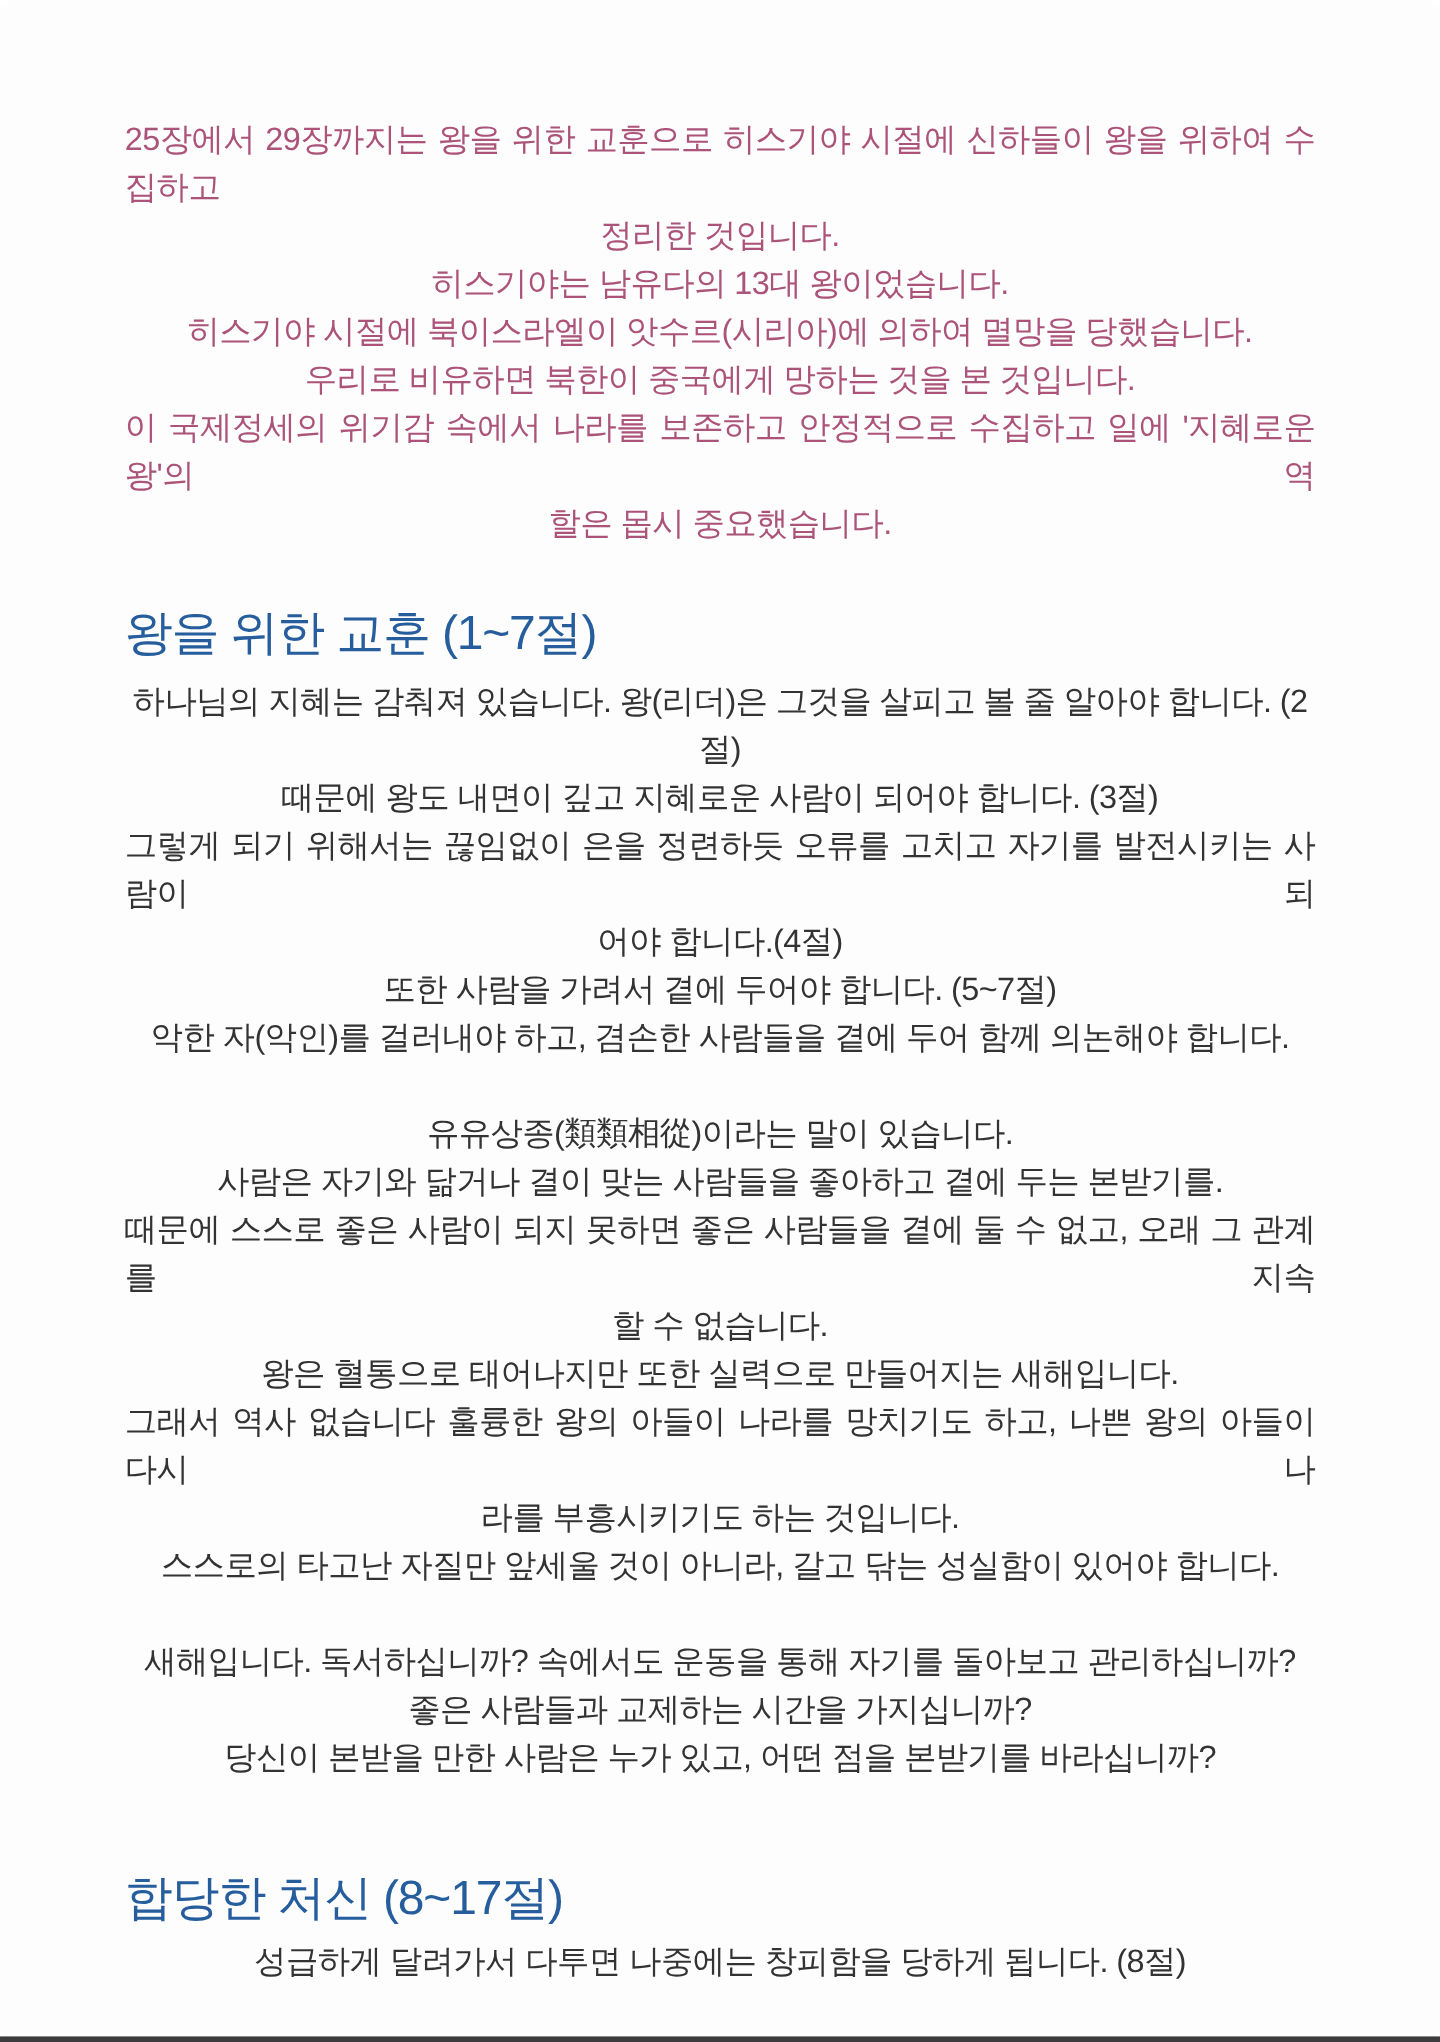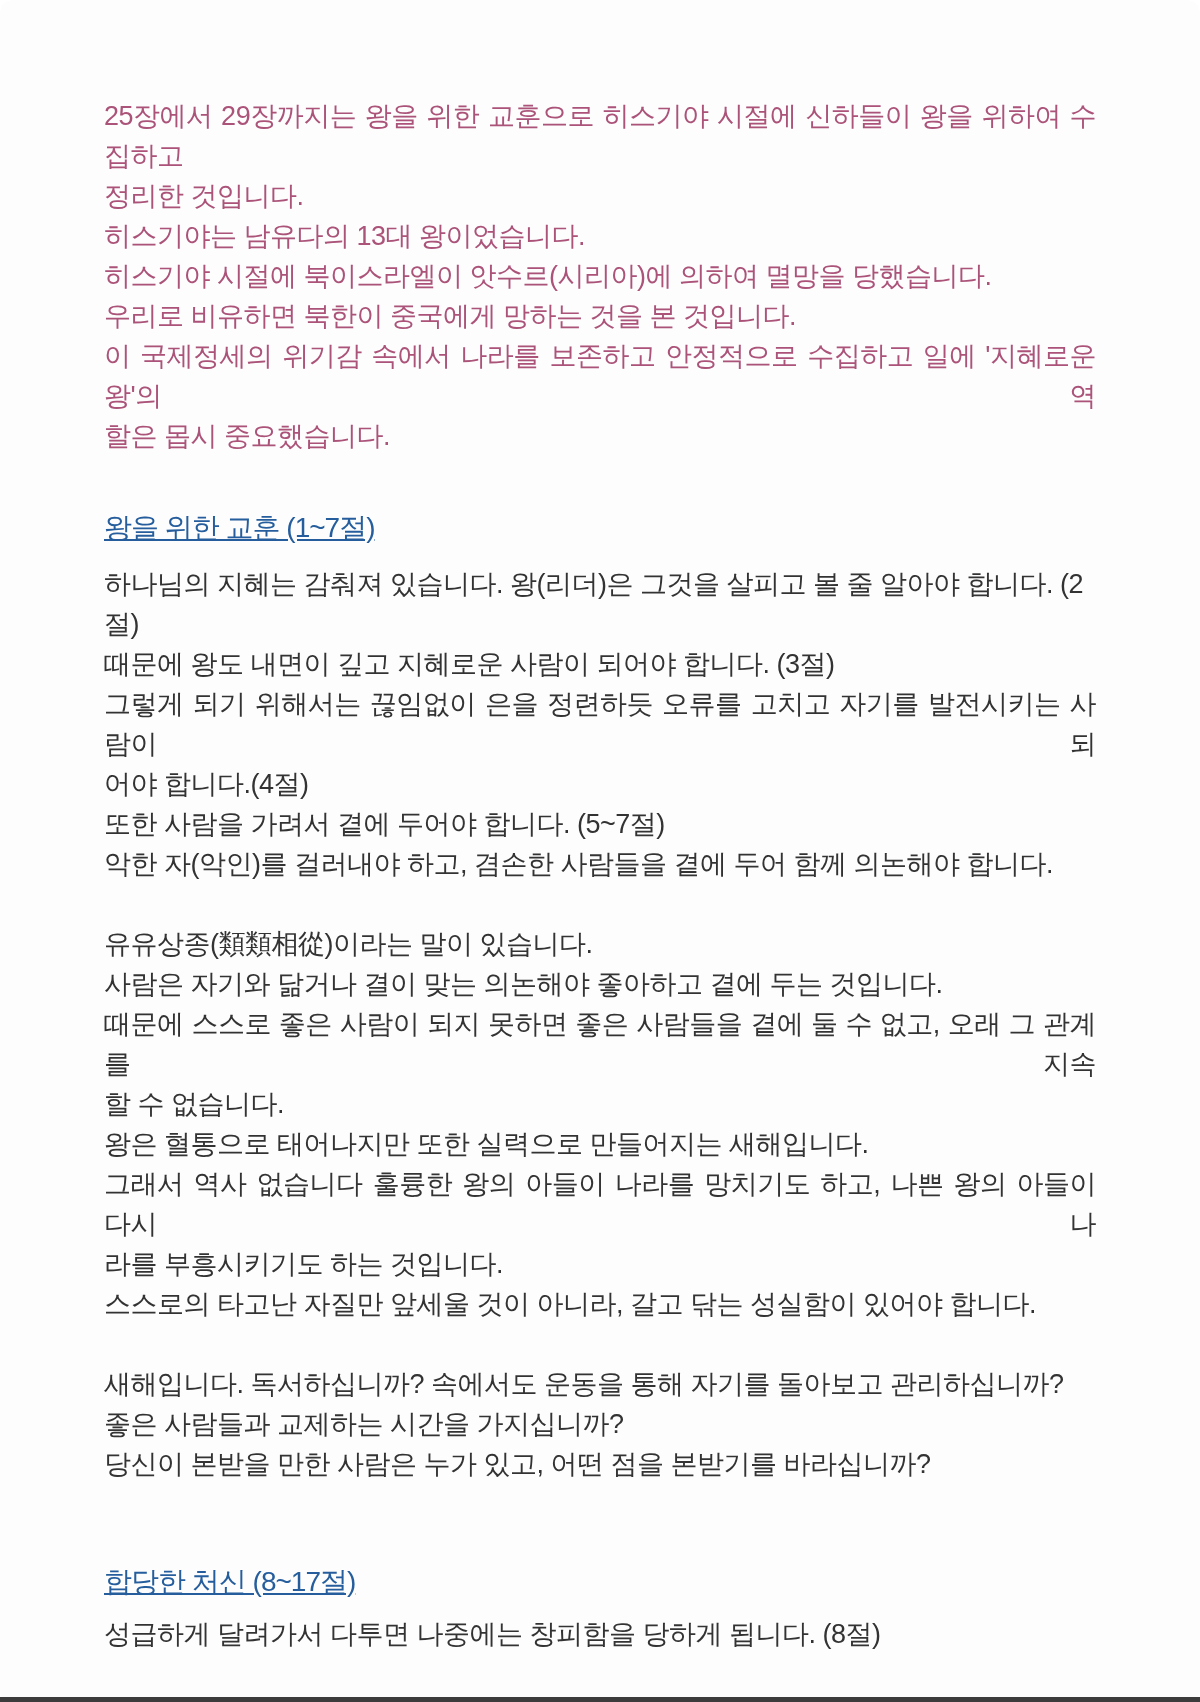--- a/index.html
+++ b/index.html
@@ -21,33 +21,32 @@
     padding: 96px 104px 0 104px;
   }
   .para {
     margin: 0;
     font-size: 27px;
     line-height: 40px;
     letter-spacing: -0.5px;
     color: var(--body-color, #333333);
   }
   .para.intro { color: var(--intro-color, #ab5379); }
-  .para .line { display: block; text-align: left; }
+  .para .line { display: block; text-align: center; }
   .para .line.fill {
     text-align: justify;
     text-align-last: justify;
   }
   .sec-heading {
     margin: 0;
-    font-size: 28px;
+    font-size: 40px;
     line-height: 56px;
     font-weight: 500;
     letter-spacing: -1px;
     color: var(--heading-color, #265e9d);
-    text-decoration: underline;
   }
   .spacer { width: 100%; }
   .bottom-bar {
     position: absolute;
     left: 0;
     bottom: 0;
     width: 100%;
     height: 5px;
     background: var(--bar-color, #3c3c3c);
   }
@@ -73,21 +72,21 @@
         <span class="line">하나님의 지혜는 감춰져 있습니다. 왕(리더)은 그것을 살피고 볼 줄 알아야 합니다. (2절)</span>
         <span class="line">때문에 왕도 내면이 깊고 지혜로운 사람이 되어야 합니다. (3절)</span>
         <span class="line fill">그렇게 되기 위해서는 끊임없이 은을 정련하듯 오류를 고치고 자기를 발전시키는 사람이 되</span>
         <span class="line">어야 합니다.(4절)</span>
         <span class="line">또한 사람을 가려서 곁에 두어야 합니다. (5~7절)</span>
         <span class="line">악한 자(악인)를 걸러내야 하고, 겸손한 사람들을 곁에 두어 함께 의논해야 합니다.</span>
       </p>
       <div class="spacer" style="height: 40px;"></div>
       <p class="para body">
         <span class="line">유유상종(類類相從)이라는 말이 있습니다.</span>
-        <span class="line">사람은 자기와 닮거나 결이 맞는 의논해야 좋아하고 곁에 두는 것입니다.</span>
+        <span class="line">사람은 자기와 닮거나 결이 맞는 사람들을 좋아하고 곁에 두는 본받기를.</span>
         <span class="line fill">때문에 스스로 좋은 사람이 되지 못하면 좋은 사람들을 곁에 둘 수 없고, 오래 그 관계를 지속</span>
         <span class="line">할 수 없습니다.</span>
         <span class="line">왕은 혈통으로 태어나지만 또한 실력으로 만들어지는 새해입니다.</span>
         <span class="line fill">그래서 역사 없습니다 훌륭한 왕의 아들이 나라를 망치기도 하고, 나쁜 왕의 아들이 다시 나</span>
         <span class="line">라를 부흥시키기도 하는 것입니다.</span>
         <span class="line">스스로의 타고난 자질만 앞세울 것이 아니라, 갈고 닦는 성실함이 있어야 합니다.</span>
       </p>
       <div class="spacer" style="height: 40px;"></div>
       <p class="para body">
         <span class="line">새해입니다. 독서하십니까? 속에서도 운동을 통해 자기를 돌아보고 관리하십니까?</span>

